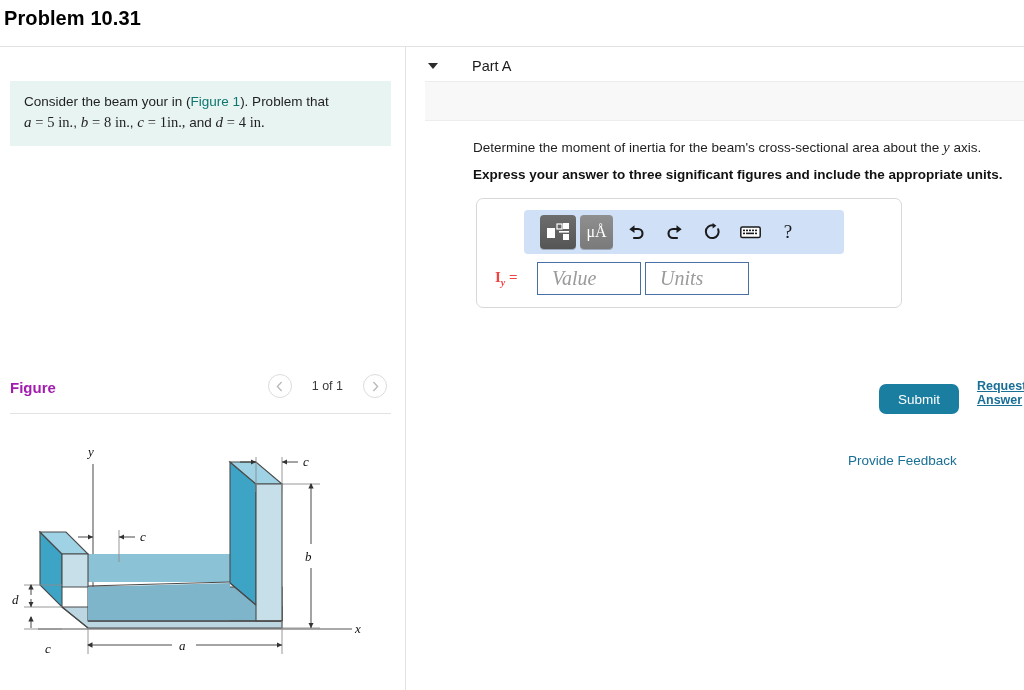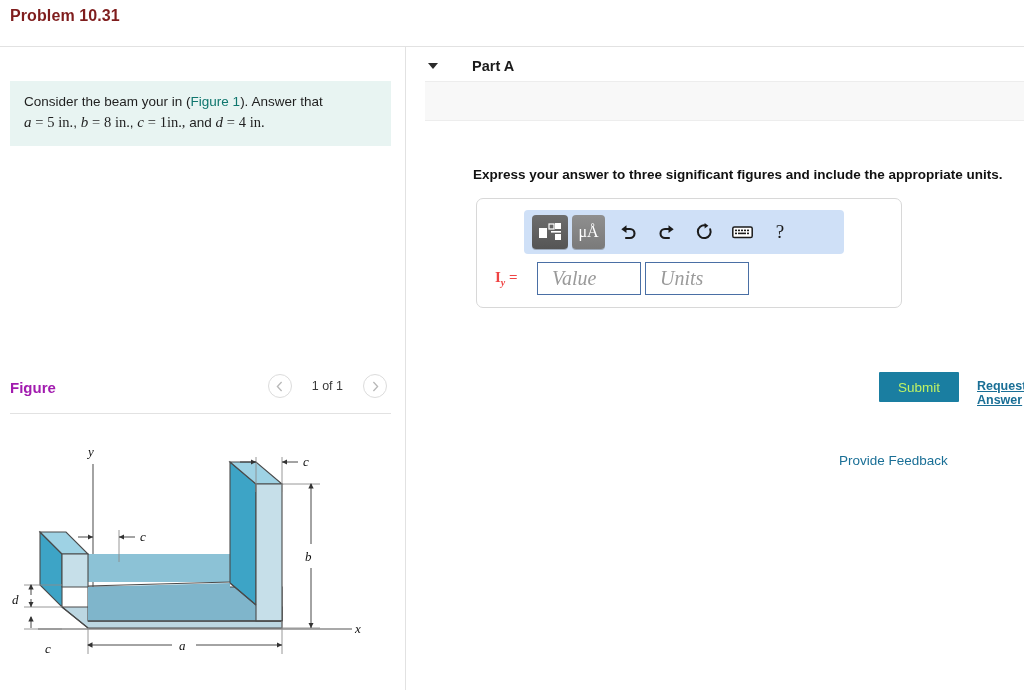--- a/index.html
+++ b/index.html
@@ -19,24 +19,24 @@
   
   .page-header {
     position: absolute;
     left: 0; top: 0;
     width: 1024px; height: 47px;
     box-sizing: border-box;
     border-bottom: 1px solid #e2e2e2;
   }
   .page-title {
     position: absolute;
-    left: 10px; top: 7px;
-    font-size: 16px;
+    left: 4px; top: 7px;
+    font-size: 20px;
     font-weight: bold;
-    color: #7f1d1d;
+    color: #000000;
     letter-spacing: .1px;
   }
 
   
   .v-divider {
     position: absolute;
     left: 405px; top: 47px;
     width: 1px; height: 643px;
     background: #e2e2e2;
   }
@@ -133,21 +133,21 @@
     width: 0; height: 0;
     border-left: 5.5px solid transparent;
     border-right: 5.5px solid transparent;
     border-top: 6.5px solid #2b2b2b;
     cursor: pointer;
   }
   .part-title {
     position: absolute;
     left: 66px; top: 11px;
     font-size: 14.5px;
-    font-weight: bold;
+    font-weight: normal;
     color: #1a1a1a;
   }
   .q-text {
     position: absolute;
     left: 67px; top: 91px;
     width: 545px;
     font-size: 13.5px;
     color: #1f1f1f;
     line-height: 18px;
   }
@@ -173,21 +173,21 @@
   }
   .mathbar {
     position: absolute;
     left: 47px; top: 11px;
     width: 320px; height: 44px;
     box-sizing: border-box;
     background: #cfe0f7;
     border-radius: 4px;
     display: flex;
     align-items: center;
-    padding-left: 8px;
+    padding-left: 16px;
     gap: 4px;
   }
   .mb-btn {
     width: 36px; height: 34px;
     background: linear-gradient(#6d6d6d, #555555);
     border-radius: 4px;
     display: flex;
     align-items: center;
     justify-content: center;
     cursor: pointer;
@@ -242,60 +242,60 @@
     color: #9a9a9a;
     font-style: italic;
     opacity: 1;
   }
   .field-value { left: 60px; width: 104px; }
   .field-units { left: 168px; width: 104px; }
 
   
   .submit-btn {
     position: absolute;
-    left: 473px; top: 325px;
+    left: 473px; top: 337px;
     width: 80px; height: 30px;
     background: #1a7ea1;
-    color: #bef264;
+    color: #ffffff;
     border: none;
     font-family: "Liberation Sans", sans-serif;
     font-size: 13.5px;
     cursor: pointer;
-    border-radius: 1px;
+    border-radius: 7px;
   }
   .request-answer {
     position: absolute;
     left: 571px; top: 332px;
     font-size: 12.5px;
     font-weight: bold;
     color: #1a6f96;
     text-decoration: underline;
     cursor: pointer;
   }
   .provide-feedback {
     position: absolute;
-    left: 433px; top: 406px;
+    left: 442px; top: 406px;
     font-size: 13.5px;
     color: #1a6f96;
     cursor: pointer;
   }
 </style>
 </head>
 <body>
 
 <div class="page-header">
   <div class="page-title">Problem 10.31</div>
 </div>
 
 <div class="v-divider"></div>
 
 <div class="left-col">
 
   <div class="problem-statement">
-    <span>Consider the beam your in (</span><span class="figlink">Figure 1</span><span>). Answer that</span><br>
+    <span>Consider the beam your in (</span><span class="figlink">Figure 1</span><span>). Problem that</span><br>
     <span class="mi">a</span>
     <span class="mn">=</span>
     <span class="mn">5</span>
     <span class="mn">in.</span>,
     <span class="mi">b</span>
     <span class="mn">=</span>
     <span class="mn">8</span>
     <span class="mn">in.</span>,
     <span class="mi">c</span>
     <span class="mn">=</span>
@@ -400,20 +400,23 @@
     </svg>
   </div>
 </div>
 
 <div class="right-col">
 
   <div class="part-band"></div>
   <div class="part-caret"></div>
   <div class="part-title">Part A</div>
 
+  <div class="q-text">
+    Determine the moment of inertia for the beam's cross-sectional area about the <span class="mi">y</span> axis.
+  </div>
 
   <div class="q-bold">Express your answer to three significant figures and include the appropriate units.</div>
 
   <div class="answer-box">
 
     <div class="mathbar">
 
       <div class="mb-btn">
         <svg width="24" height="20" viewBox="0 0 24 20">
           <rect x="1" y="6" width="8" height="10" fill="#ffffff"></rect>

